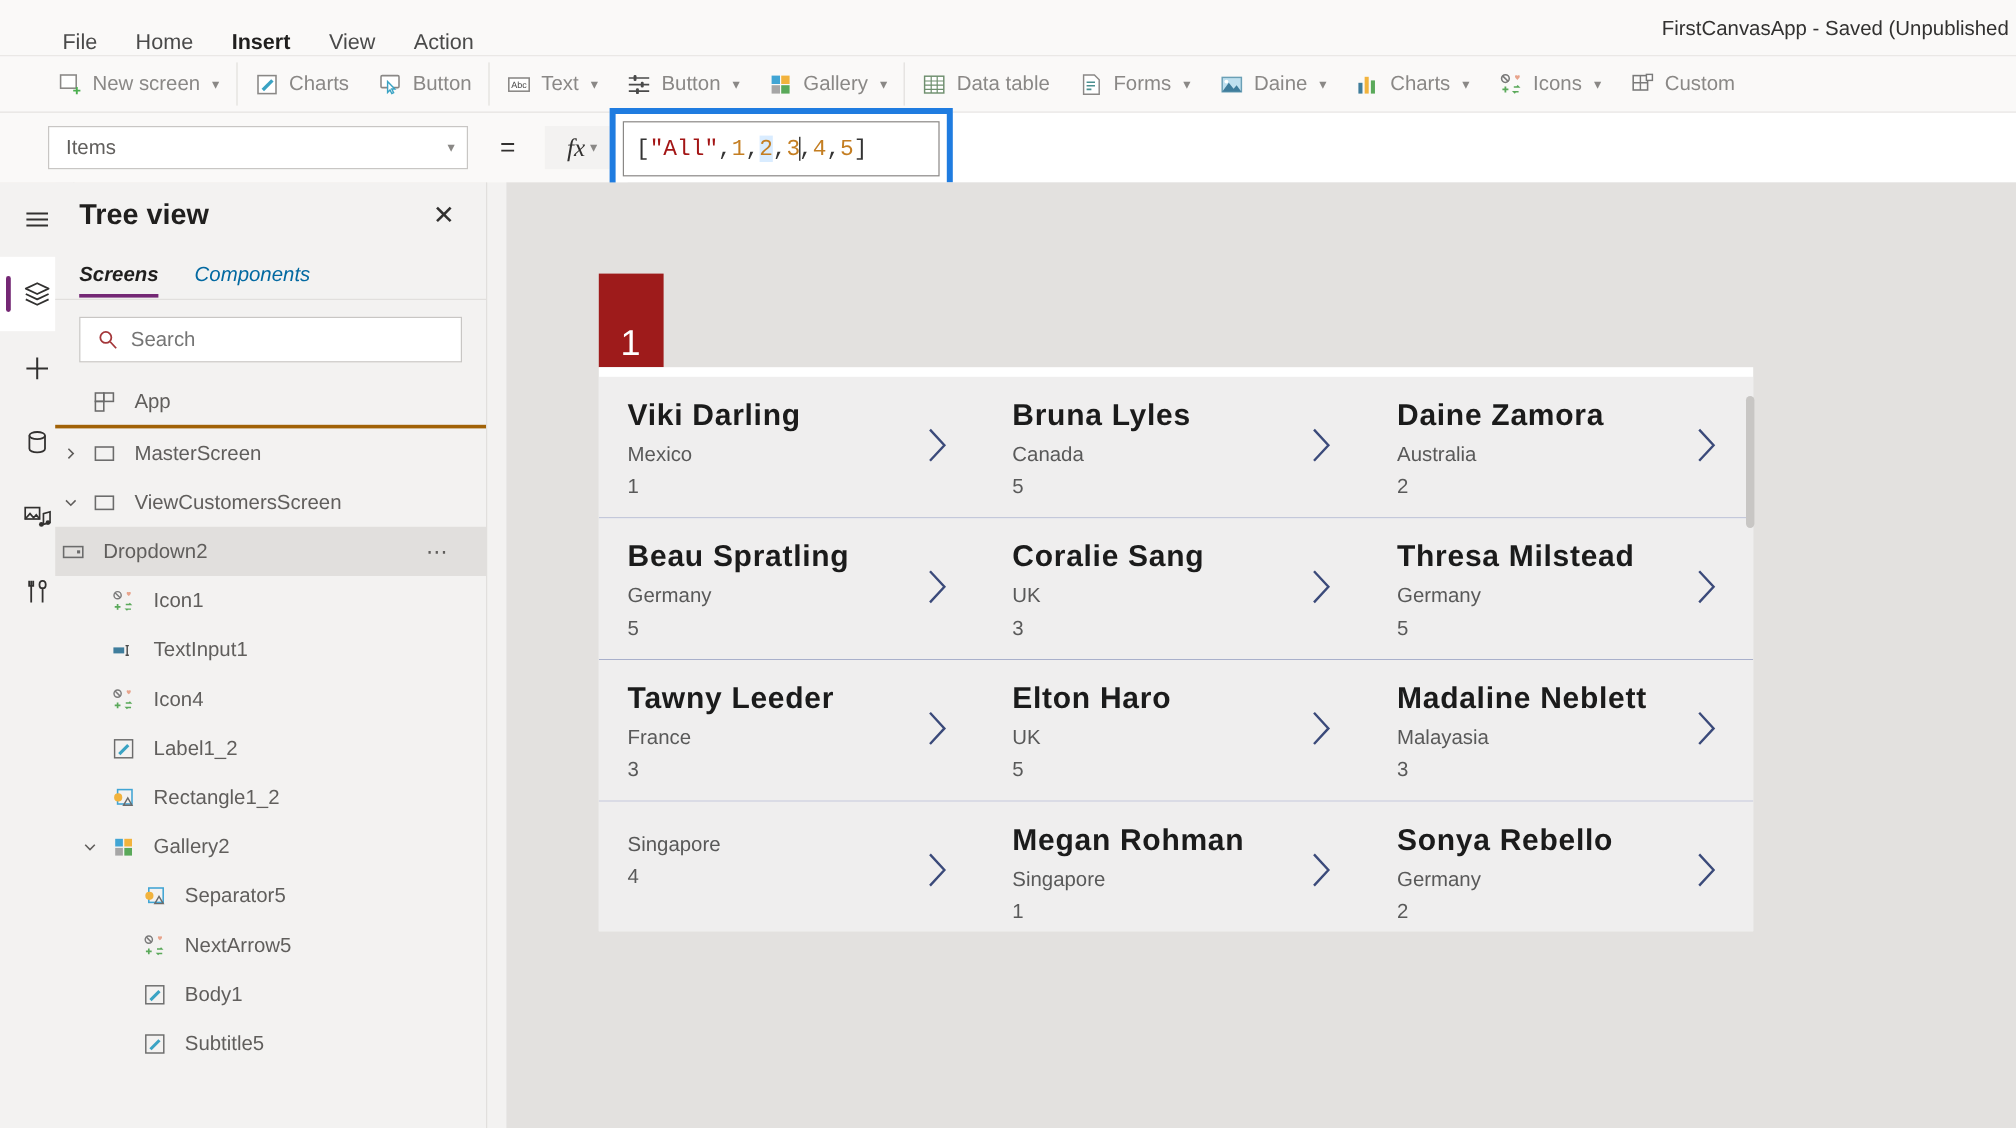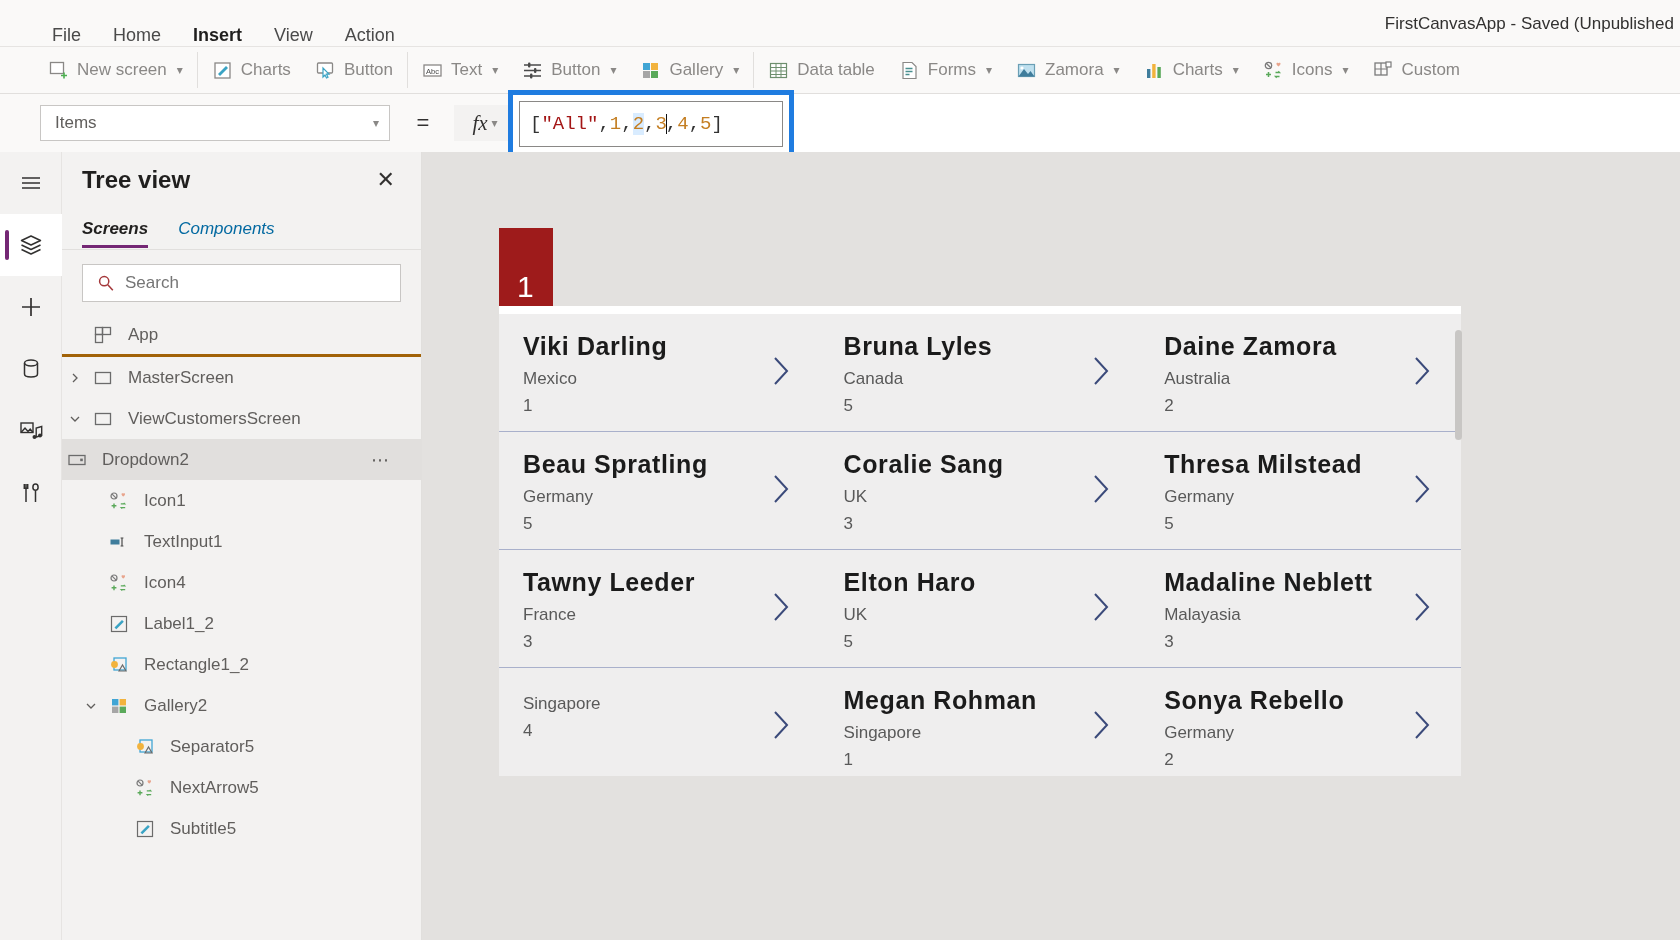--- a/index.html
+++ b/index.html
@@ -118,21 +118,21 @@
     justify-content: center; cursor: pointer; position: relative;
   }
   .rail-btn.active { background: #fff; }
   .rail-btn.active::before {
     content: ""; position: absolute; left: 5px; top: 16px; width: 4px;
     height: 30px; background: #742774; border-radius: 2px;
   }
 
   
   .treepanel {
-    position: absolute; left: 62px; top: 152px; width: 360px; height: 788px;
+    position: absolute; left: 46px; top: 152px; width: 360px; height: 788px;
     background: #f3f2f1; border-right: 1px solid #e1dfdd;
   }
   .tp-head {
     height: 56px; display: flex; align-items: center; justify-content: space-between;
     padding: 0 26px 0 20px;
   }
   .tp-title { font-size: 24px; color: #201f1e; font-weight: bold; }
   .tp-close { font-size: 22px; color: #323130; cursor: pointer; line-height: 1; }
   .tp-tabs {
     display: flex; gap: 30px; padding-left: 20px; height: 42px;
@@ -334,21 +334,21 @@
     </div>
 
     <div class="rb-btn">
       <span class="cv">
         <svg width="21" height="21" viewBox="0 0 21 21">
             <rect x="2.5" y="4.5" width="16" height="12" fill="#bfe0ef" stroke="#6a9fb5" stroke-width="1.2"></rect>
             <path d="M2.5 16.5 8 9l4 5 2.5-3 4 5.5z" fill="#3f7d9c"></path>
             <circle cx="6" cy="8" r="1.6" fill="#fff"></circle>
           </svg>
       </span>
-      <span>Zamora</span>
+      <span>Daine</span>
       <span class="chev">▾</span>
     </div>
 
     <div class="rb-btn">
       <span class="cv">
         <svg width="21" height="21" viewBox="0 0 21 21">
             <rect x="3" y="9" width="3.4" height="9" fill="#3f7d9c"></rect>
             <rect x="8.2" y="4" width="3.4" height="14" fill="#f2b33d"></rect>
             <rect x="13.4" y="7" width="3.4" height="11" fill="#5aa95a"></rect>
           </svg>
@@ -675,20 +675,29 @@
               <circle cx="5" cy="5" r="3" fill="none" stroke="#7a7a7a" stroke-width="1.2"></circle>
               <path d="M2.9 2.9 7.1 7.1" stroke="#7a7a7a" stroke-width="1.2"></path>
               <path d="M14.3 2.6c1.4-1.1 3.1.5 0 3-3.1-2.5-1.4-4.1 0-3z" fill="#e8a48c"></path>
               <path d="M2.6 14.8h4.8M5 12.4v4.8" stroke="#5aa95a" stroke-width="1.4"></path>
               <path d="M11.8 12.8h4l-1-1M16.2 16.6h-4l1 1" stroke="#5aa95a" stroke-width="1.2" fill="none"></path>
             </svg>
         </span>
         <span class="tlbl">NextArrow5</span>
       </div>
 
+      <div class="tnode" style="padding-left:68px">
+        <span class="tico">
+          <svg width="20" height="20" viewBox="0 0 20 20">
+              <rect x="2.5" y="2.5" width="15" height="15" fill="none" stroke="#6b6b6b" stroke-width="1.2"></rect>
+              <path d="M5.5 13.5 13 6l1.8 1.8-7.5 7.5z" fill="#3aa3c4"></path>
+            </svg>
+        </span>
+        <span class="tlbl">Body1</span>
+      </div>
 
       <div class="tnode" style="padding-left:68px">
         <span class="tico">
           <svg width="20" height="20" viewBox="0 0 20 20">
               <rect x="2.5" y="2.5" width="15" height="15" fill="none" stroke="#6b6b6b" stroke-width="1.2"></rect>
               <path d="M5.5 13.5 13 6l1.8 1.8-7.5 7.5z" fill="#3aa3c4"></path>
             </svg>
         </span>
         <span class="tlbl">Subtitle5</span>
       </div>

